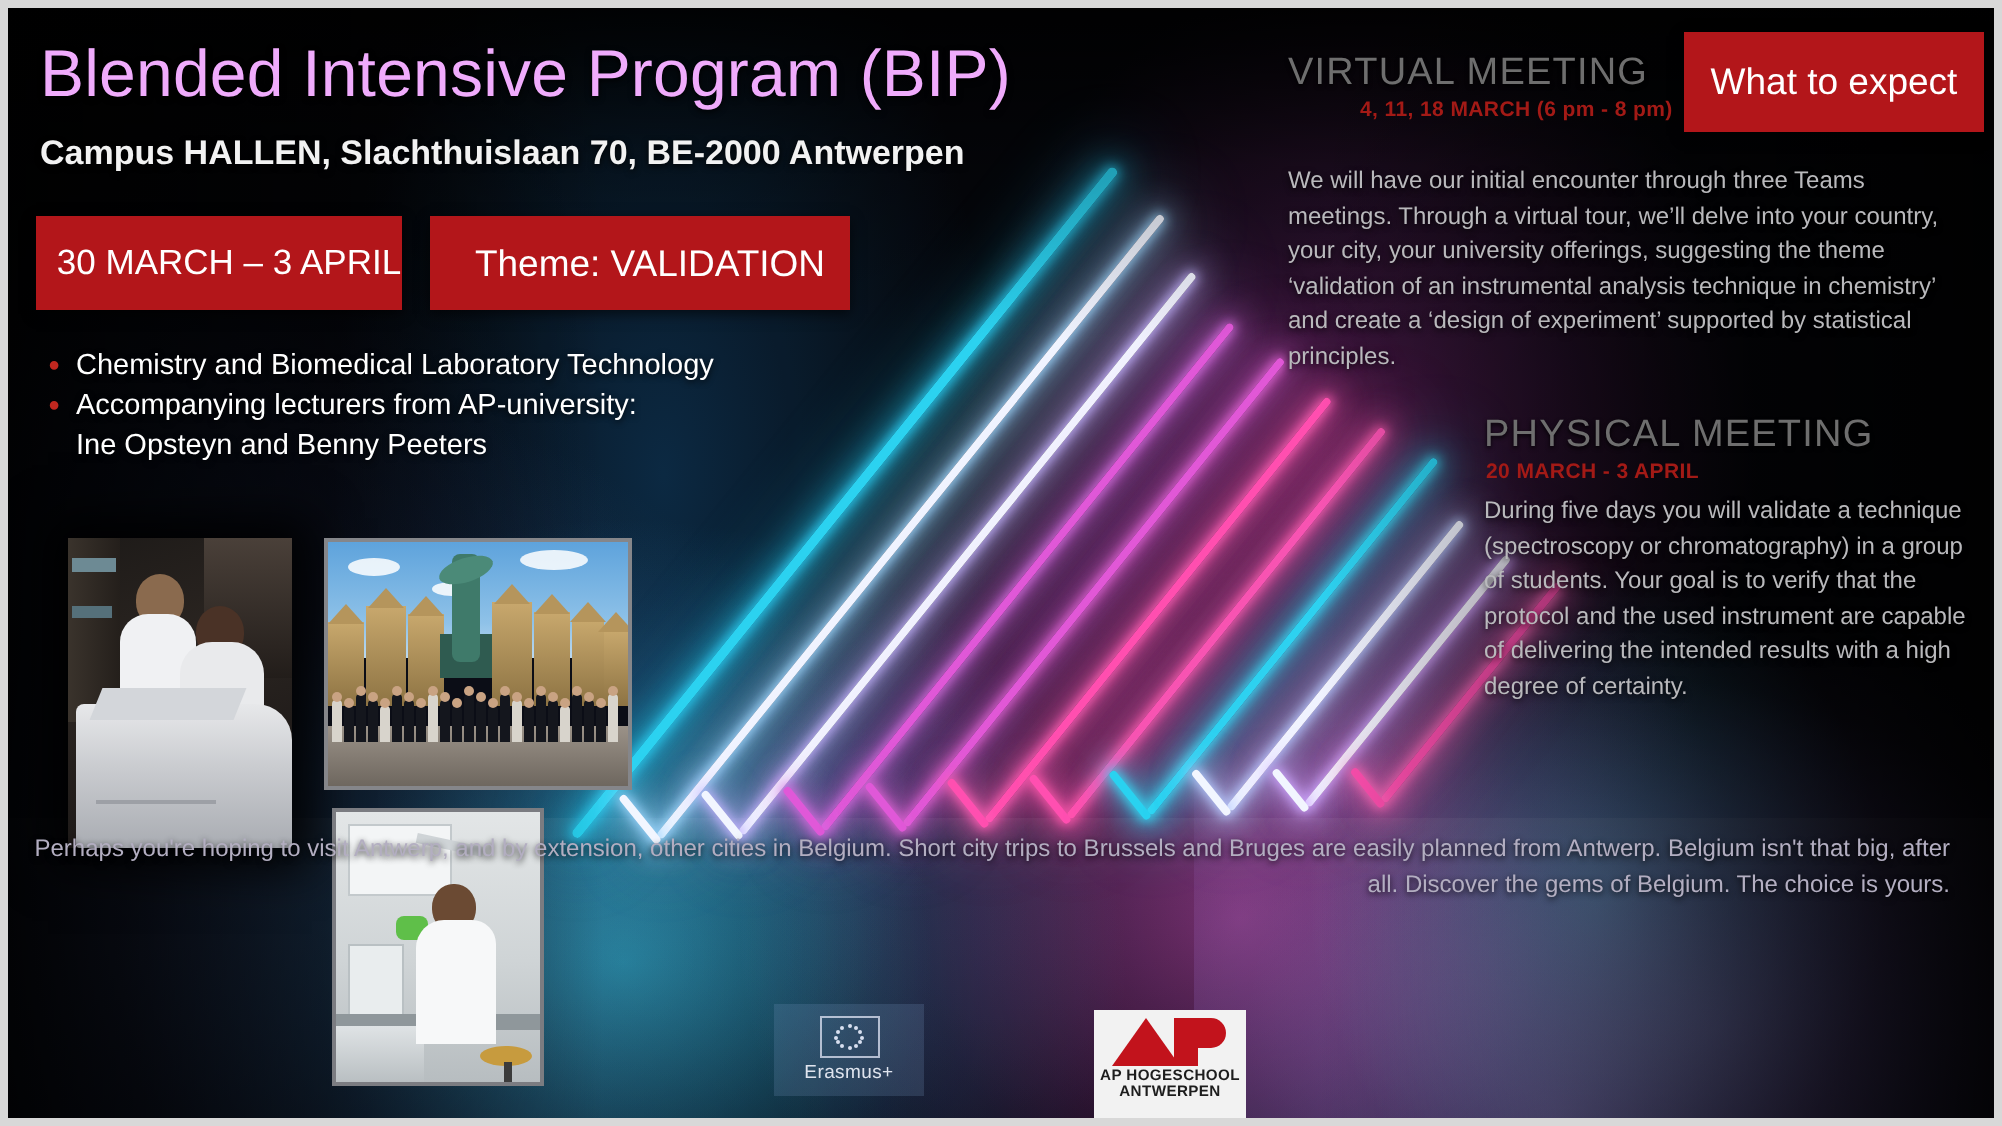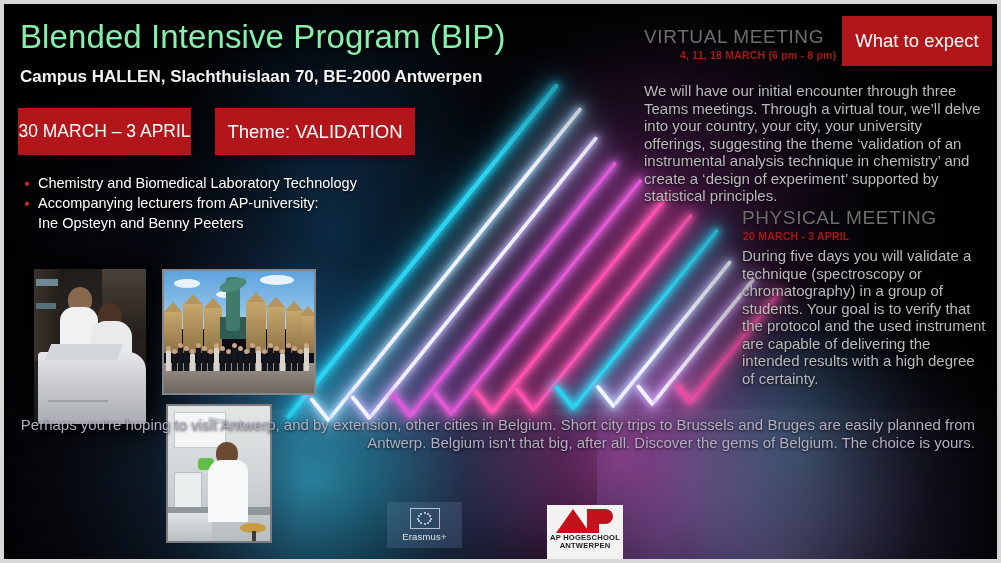--- a/index.html
+++ b/index.html
@@ -122,50 +122,51 @@
   .ph3 .coat{position:absolute;left:40px;top:54px;width:40px;height:62px;background:#f7f8f9;border-radius:14px 12px 0 0;}
   .ph3 .head{position:absolute;left:48px;top:36px;width:22px;height:24px;background:#6b4a33;border-radius:48%;}
   .ph3 .glove{position:absolute;left:30px;top:52px;width:16px;height:12px;background:#5fbf49;border-radius:4px;}
   .ph3 .instr{position:absolute;left:6px;top:66px;width:26px;height:40px;background:#e9edee;border:1px solid #b9c0c3;}
   .ph3 .stool{position:absolute;right:4px;bottom:8px;width:26px;height:10px;background:#c79b3e;border-radius:50%;}
   .ph3 .stoolleg{position:absolute;right:14px;bottom:0;width:4px;height:10px;background:#3b3b3b;}
 
   
   .title{
     position:absolute;left:16px;top:14px;
-    font-size:33px;font-weight:400;color:#86efac;letter-spacing:.1px;
+    font-size:33px;font-weight:400;color:#f0abfc;letter-spacing:.1px;
     text-shadow:0 1px 3px rgba(0,0,0,.9);
   }
   .subtitle{
     position:absolute;left:16px;top:63px;
     font-size:17px;font-weight:700;color:#f2f2f2;
     text-shadow:0 1px 3px rgba(0,0,0,.9);
   }
   .badge{
     position:absolute;background:#b3161a;color:#fff;
     display:flex;align-items:center;justify-content:center;
     box-shadow:0 2px 6px rgba(0,0,0,.6);
+    padding-left:10px;
   }
   .badge-date{left:14px;top:104px;width:173px;height:47px;font-size:17.5px;font-weight:400;}
   .badge-theme{left:211px;top:104px;width:200px;height:47px;font-size:18.5px;font-weight:400;}
 
   .bullets{position:absolute;left:12px;top:170px;width:400px;}
   .bullet-row{display:flex;align-items:flex-start;margin-bottom:1px;}
   .bullet-dot{color:#c0271f;font-size:16px;line-height:19px;width:22px;text-align:center;flex:0 0 22px;}
   .bullet-text{color:#fff;font-size:14.5px;line-height:19px;text-shadow:0 1px 3px rgba(0,0,0,.9);}
   .bullet-cont{margin-left:22px;color:#fff;font-size:14.5px;line-height:19px;text-shadow:0 1px 3px rgba(0,0,0,.9);}
 
   
   .sec-head{
     position:absolute;font-size:19px;font-weight:400;letter-spacing:.6px;
     color:#6e6e6e;text-shadow:0 1px 2px rgba(0,0,0,.9);
   }
   .sec-sub{position:absolute;font-size:10.5px;font-weight:700;color:#a31a16;letter-spacing:.2px;}
   .sec-body{
-    position:absolute;font-size:15px;line-height:17.5px;color:#b9b9bc;
+    position:absolute;font-size:12px;line-height:17.5px;color:#b9b9bc;
     text-shadow:0 1px 3px rgba(0,0,0,.85);
   }
 
   #vm-head{left:640px;top:22px;}
   #vm-sub{left:676px;top:45px;}
   #vm-body{left:640px;top:78px;width:340px;}
 
   #pm-head{left:738px;top:203px;}
   #pm-sub{left:739px;top:226px;}
   #pm-body{left:738px;top:243px;width:248px;}

